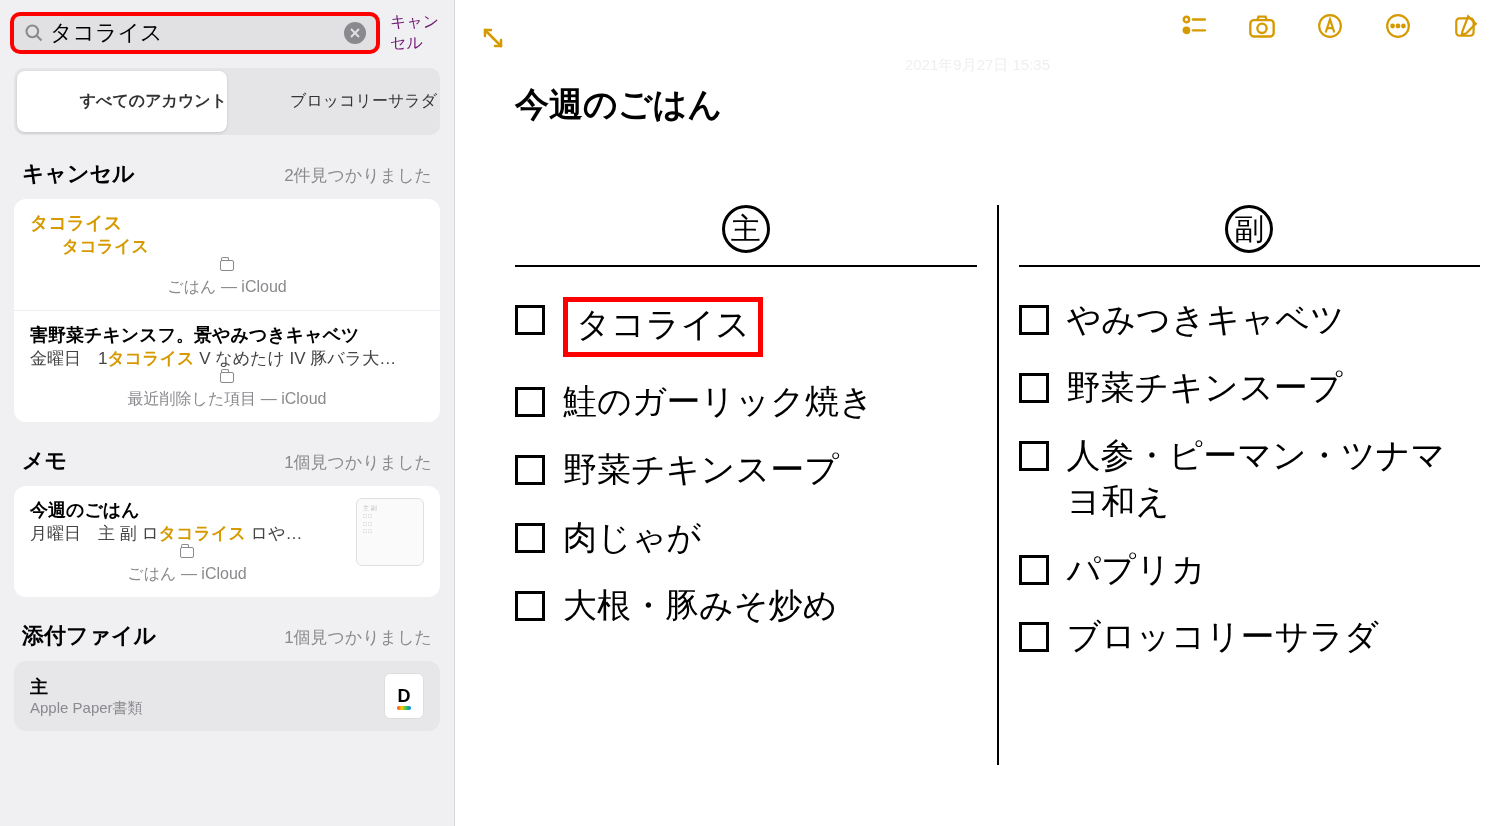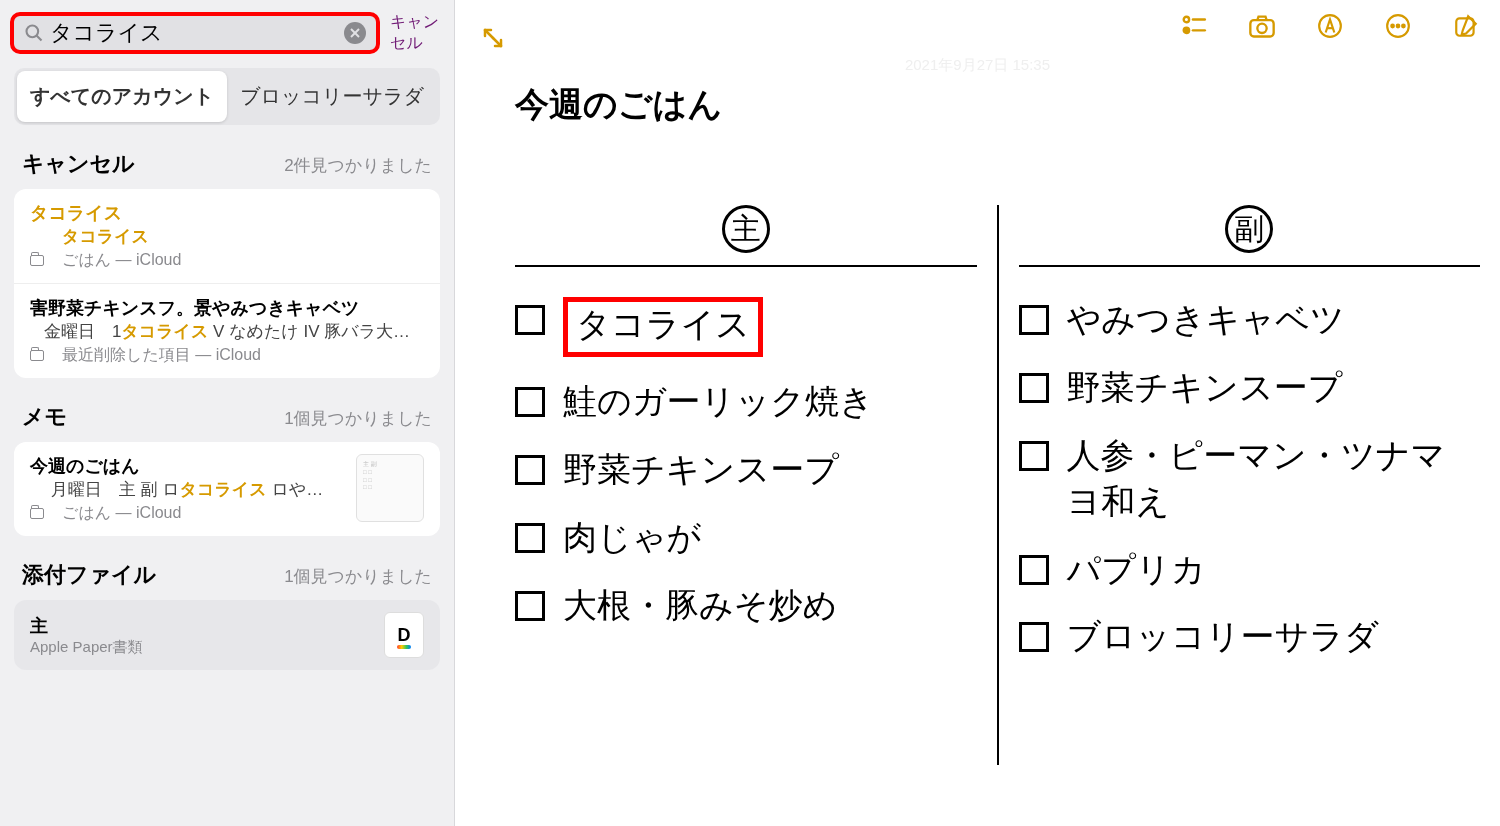--- a/index.html
+++ b/index.html
@@ -63,23 +63,23 @@
   }
   .seg {
     margin: 14px 14px 0 14px;
     background: #e5e5e8;
     border-radius: 10px;
     display: flex;
     padding: 3px;
   }
   .seg-item {
     flex: 1;
-    text-align: center;
-    padding: 12px 0;
-    font-size: 20px;
+    text-align: right;
+    padding: 20px 0;
+    font-size: 16px;
     color: #333;
     border-radius: 8px;
     cursor: pointer;
   }
   .seg-item.active {
     background: #fff;
     font-weight: 600;
     box-shadow: 0 1px 3px rgba(0,0,0,.15);
   }
   .section-header {
@@ -107,23 +107,23 @@
   }
   .result {
     padding: 12px 16px;
     border-bottom: 1px solid #eee;
     cursor: pointer;
   }
   .result:last-child { border-bottom: none; }
   .r-title { font-size: 18px; font-weight: 600; color: #000; }
   .r-title.hl { color: #d69a00; }
   .r-sub1 { font-size: 17px; color: #d69a00; font-weight: 600; padding-left: 32px; }
-  .r-snippet { font-size: 17px; color: #444; white-space: nowrap; overflow: hidden; text-overflow: ellipsis; text-align: center; }
+  .r-snippet { font-size: 17px; color: #444; white-space: nowrap; overflow: hidden; text-overflow: ellipsis; }
   .r-snippet .hl { color: #d69a00; font-weight: 600; }
-  .r-loc { font-size: 16px; color: #8a8a8e; margin-top: 2px; display:flex; align-items:center; gap:18px;}
+  .r-loc { font-size: 16px; color: #8a8a8e; margin-top: 2px; display:flex; align-items:center; gap:6px;flex-direction:column;}
   .folder-ic { width:14px; height:11px; border:1.5px solid #8a8a8e; border-radius:2px; position:relative; }
   .folder-ic::before{content:"";position:absolute;top:-4px;left:0;width:6px;height:3px;border:1.5px solid #8a8a8e;border-bottom:none;border-radius:2px 2px 0 0;}
   .memo-result { display:flex; gap:12px; align-items:flex-start;}
   .memo-text { flex:1; min-width:0;}
   .memo-thumb {
     width: 68px; height: 68px;
     background: #fafafa;
     border: 1px solid #e0e0e0;
     border-radius: 6px;
     font-size: 6px;

